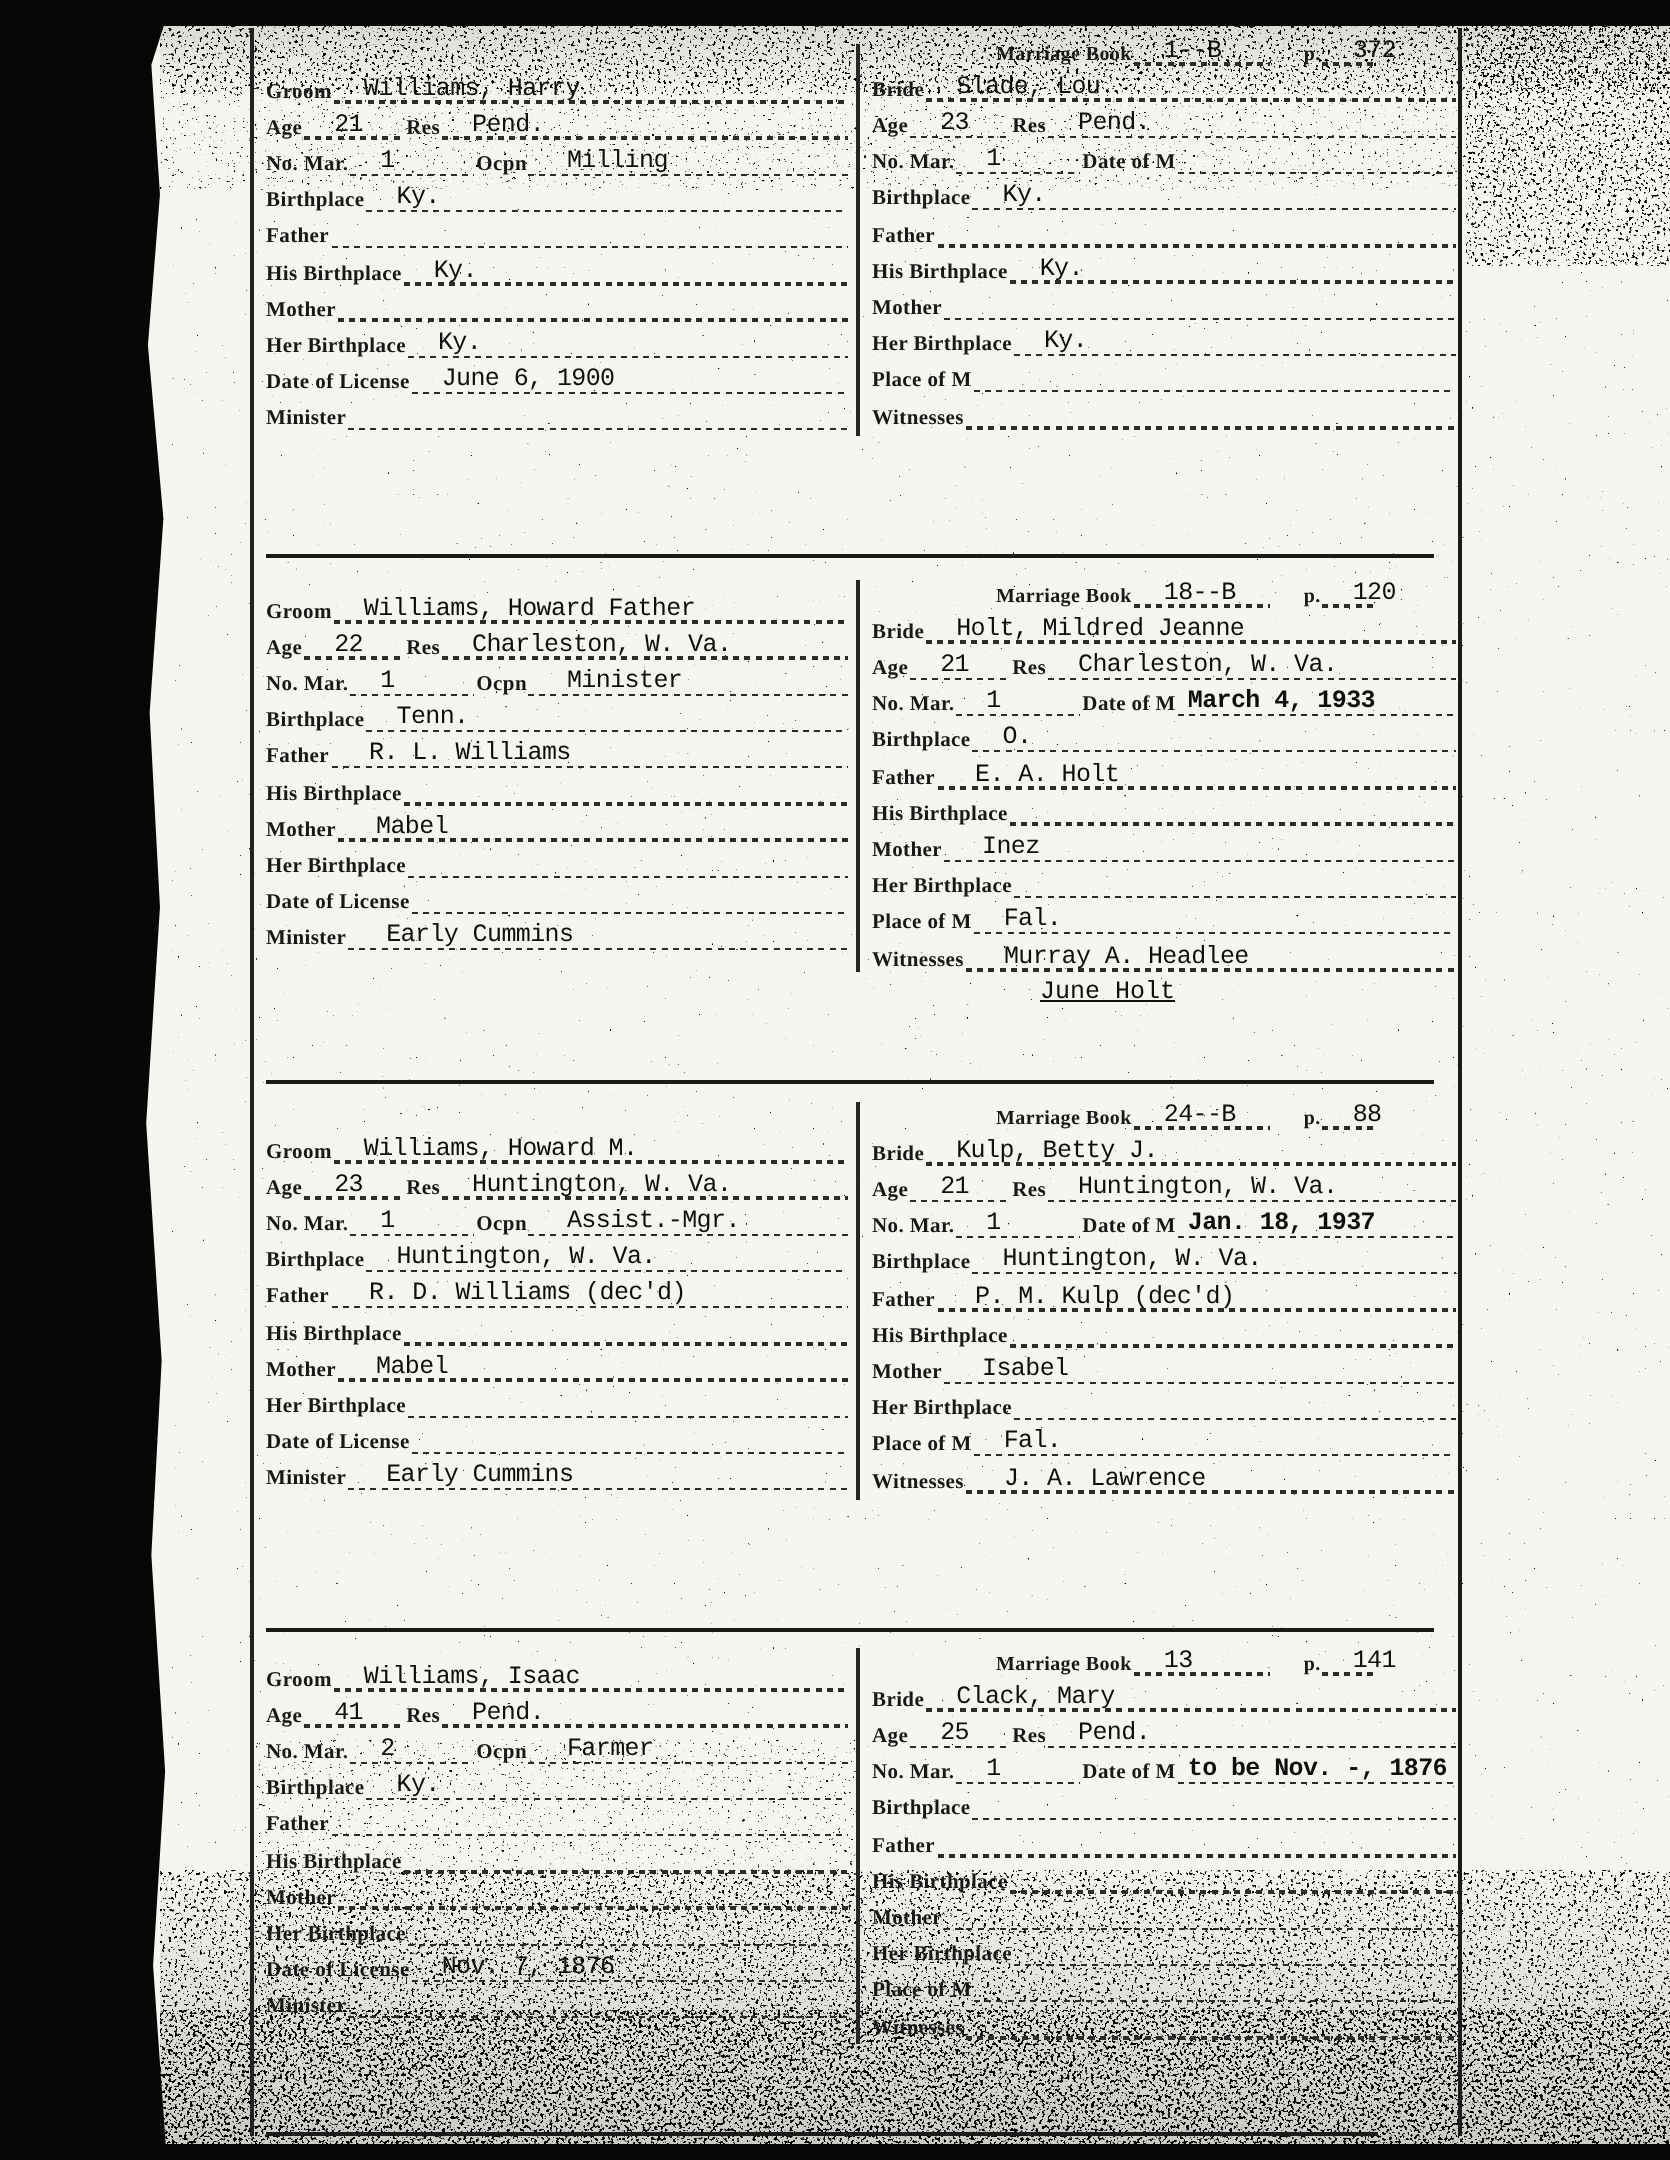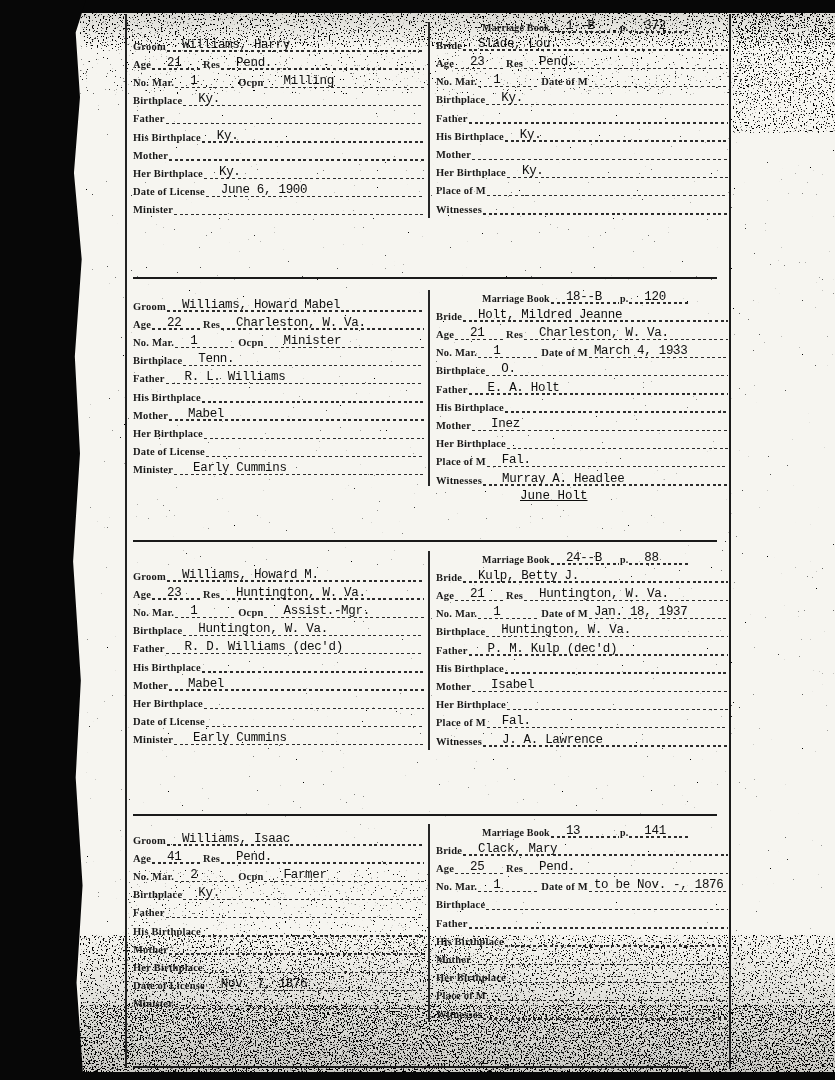--- a/index.html
+++ b/index.html
@@ -25,23 +25,23 @@
   .r{display:flex;align-items:flex-end;height:18.2px;}
   .l{font:700 10.5px/1 "Liberation Serif",serif;color:#181818;white-space:nowrap;
      padding-bottom:2px;letter-spacing:.2px;}
   .f{flex:1 1 auto;position:relative;display:flex;align-items:flex-end;min-width:0;}
   .f::after{content:"";position:absolute;left:1px;right:1px;bottom:2.5px;height:1.5px;
      background:repeating-linear-gradient(90deg,#2c2c2c 0 3px,transparent 3px 5.6px);}
   .v{font:12.5px/1 "Liberation Mono",monospace;color:#0e0e0e;white-space:nowrap;
      transform:translateY(-3.5px);margin-left:16px;letter-spacing:-.3px;position:relative;z-index:1;}
   .f52{flex:0 0 52px;} .f64{flex:0 0 64px;} .f70{flex:0 0 70px;}
   .mid .v{margin-left:20px;}
-  .ml8 .v{margin-left:6px;}
+  .ml8 .v{margin-left:6px;font-weight:bold;}
   .mb{padding-left:46px;padding-right:40px;}
-  .mb .l{font-size:10px;}
+  .mb .l{font-size:10px;margin-left:16px;}
   .mb .f .v{}
   .wit2{height:18.2px;}
   .v2{font:12.5px/1 "Liberation Mono",monospace;color:#0e0e0e;margin-left:84px;
       padding-bottom:4px;white-space:nowrap;text-decoration:underline;}
   
   .wash{position:absolute;pointer-events:none;}
   .wash-top{left:80px;top:13px;width:755px;height:34px;
     background:linear-gradient(to bottom,rgba(95,95,88,.18),rgba(95,95,88,0));}
   .wash-bottom{left:80px;top:930px;width:755px;height:142px;
     background:linear-gradient(to bottom,rgba(80,80,74,0),rgba(80,80,74,.26));}
@@ -275,21 +275,21 @@
     </div>
   </section>
 
   <section class="card">
     <div class="vdiv" style="top: 290px; height: 196px;"></div>
 
     <div class="panel groom" style="top: 296px;">
       <div class="r">
             <span class="l">Groom</span>
             <span class="f">
-              <span class="v">Williams, Howard Mabel</span>
+              <span class="v">Williams, Howard Father</span>
             </span>
           </div>
       <div class="r">
             <span class="l">Age</span>
             <span class="f f52">
               <span class="v">22</span>
             </span>
             <span class="l">Res</span>
             <span class="f">
               <span class="v">Charleston, W. Va.</span>

